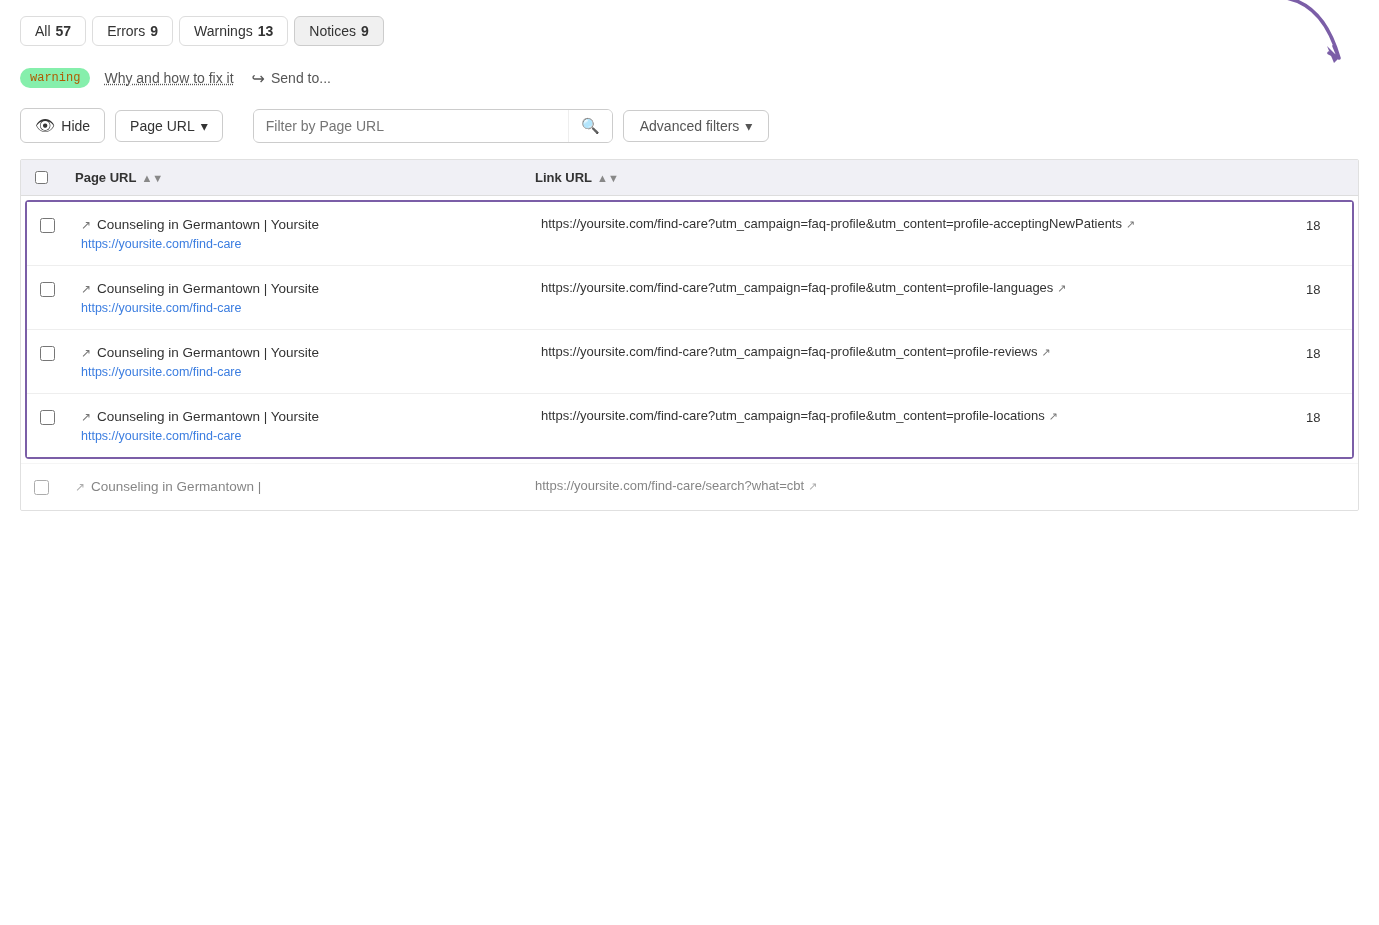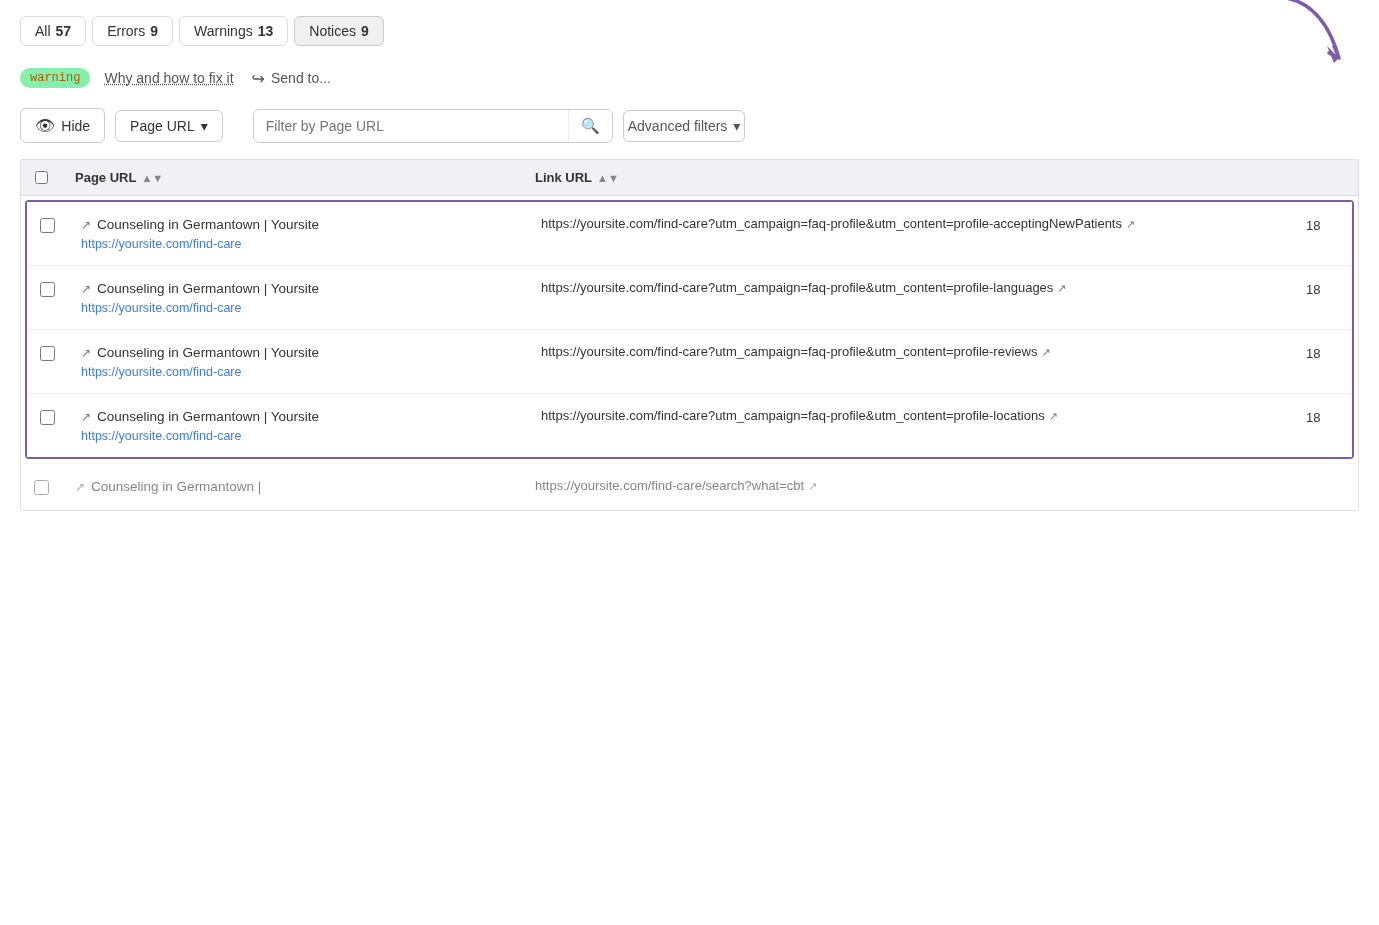--- a/index.html
+++ b/index.html
@@ -132,21 +132,21 @@
       background: #fff;
       cursor: pointer;
       color: #555;
       font-size: 15px;
       border-left: 1px solid #eee;
     }
     .advanced-filters-btn {
       display: flex;
       align-items: center;
       gap: 6px;
-      padding: 7px 4px;
+      padding: 7px 16px;
       border: 1px solid #ccc;
       border-radius: 6px;
       background: #fff;
       cursor: pointer;
       font-size: 14px;
       color: #555;
     }
 
     
     .table-wrap {

